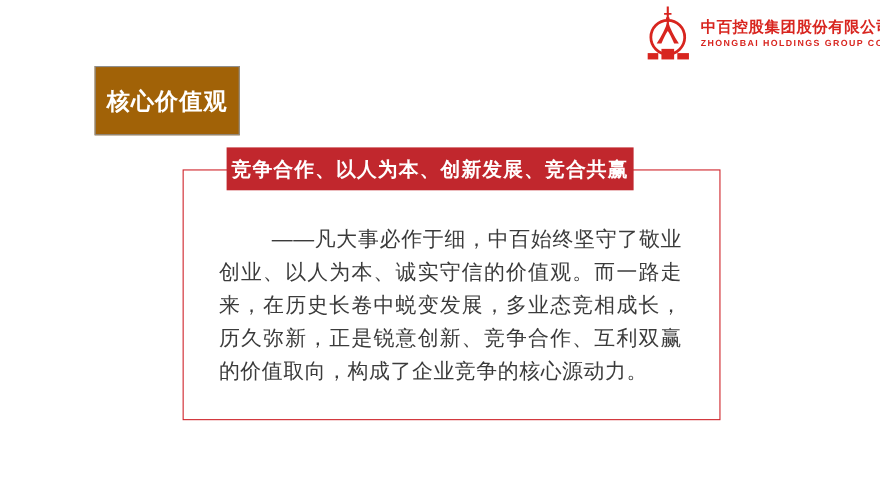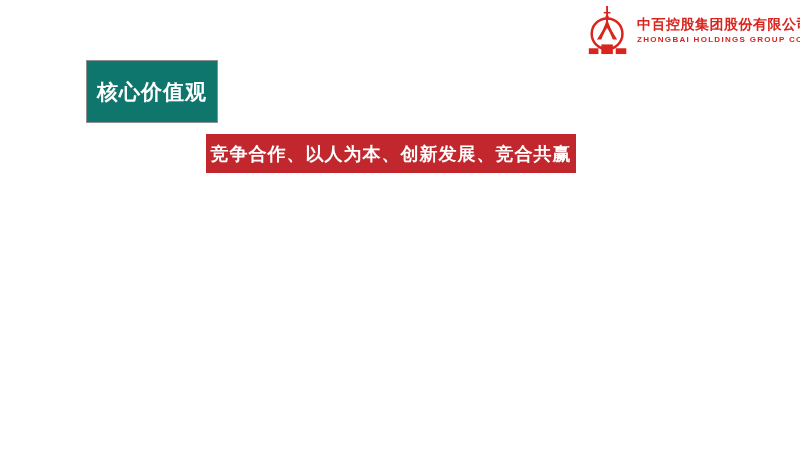--- a/index.html
+++ b/index.html
@@ -22,21 +22,21 @@
     white-space:nowrap;line-height:18px;
   }
   .logo-en{
     color:#d8251f;font-size:8px;font-weight:bold;letter-spacing:1.3px;
     white-space:nowrap;line-height:10px;margin-top:2px;
   }
 
   
   .title-box{
     position:absolute;left:86px;top:60px;width:130px;height:61px;
-    background:#0f766e;border:1px solid #8f8f8f;
+    background:#a16207;border:1px solid #8f8f8f;
     display:flex;align-items:center;justify-content:center;
   }
   .title-box span{
     color:#ffffff;font-size:21px;font-weight:bold;letter-spacing:1px;
     white-space:nowrap;
   }
 
   
   .content-box{
     position:absolute;left:166px;top:154px;width:487px;height:226px;
@@ -85,18 +85,21 @@
     <div class="logo-text">
       <div class="logo-zh">中百控股集团股份有限公司</div>
       <div class="logo-en">ZHONGBAI HOLDINGS GROUP CO., LTD.</div>
     </div>
   </div>
 
   <div class="title-box">
     <span>核心价值观</span>
   </div>
 
+  <div class="content-box">
+    <p>——凡大事必作于细，中百始终坚守了敬业创业、以人为本、诚实守信的价值观。而一路走来，在历史长卷中蜕变发展，多业态竞相成长，历久弥新，正是锐意创新、竞争合作、互利双赢的价值取向，构成了企业竞争的核心源动力。</p>
+  </div>
 
   <div class="banner">
     <span>竞争合作、以人为本、创新发展、竞合共赢</span>
   </div>
 
 </div>
 
 </body></html>

